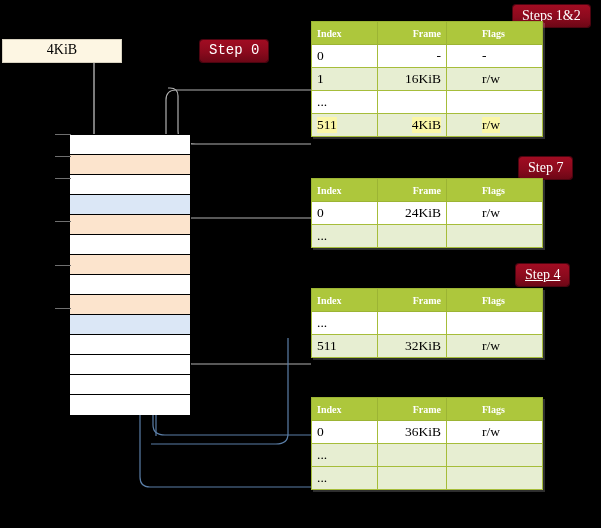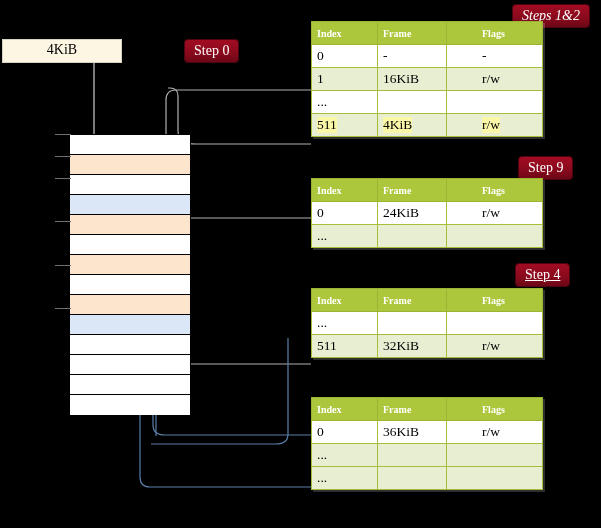--- a/index.html
+++ b/index.html
@@ -55,21 +55,21 @@
       font-weight:normal;
   }
   .ptable th{
       background:#adc73c;
       color:#ffffff;
       font-weight:bold;
       font-size:10px;
       border:1px solid #9cb434;
   }
   .ptable .c-idx{width:55px;}
-  .ptable .c-frm{width:58px;}
+  .ptable .c-frm{width:58px;text-align:right;}
   .ptable .c-flg{width:55px;padding-left:35px;}
   .row-a td{background:#ffffff;}
   .row-b td{background:#e7eed2;}
   .cell-hl{display:inline-block;background:#fbf7a8;}
 
   
   #wires{position:absolute;left:0;top:0;width:601px;height:528px;
          pointer-events:none;}
 </style>
 </head>
@@ -105,28 +105,28 @@
   <path d="M311,487 L150,487 Q140,487 140,477 L140,435" stroke="#5b7fa8" stroke-width="1.2" fill="none"></path>
   <path d="M140,435 L140,332" stroke="#5b7fa8" stroke-width="1.2" fill="none"></path>
   <path d="M156,332 L156,328" stroke="#5b7fa8" stroke-width="1.2" fill="none" marker-end="url(#arrB)"></path>
   <path d="M156,436 L156,332" stroke="#5b7fa8" stroke-width="1.2" fill="none"></path>
 </svg>
 
 <div class="kib-box" style="left:2px;top:39px;width:118px;height:22px;">
   <span>4KiB</span>
 </div>
 
-<div class="step-badge" style="left:185px;top:40px;">
+<div class="step-badge" style="left:200px;top:40px;font-family:Liberation Mono, monospace;">
   <span>Step 0</span>
 </div>
-<div class="step-badge" style="left:513px;top:5px;font-style:italic;">
+<div class="step-badge" style="left:513px;top:5px;">
   <span>Steps 1&amp;2</span>
 </div>
 <div class="step-badge" style="left:519px;top:157px;">
-  <span>Step 9</span>
+  <span>Step 7</span>
 </div>
 <div class="step-badge" style="left:516px;top:264px;text-decoration:underline;">
   <span>Step 4</span>
 </div>
 
 <div class="memcol" id="memcol" style="left:69px;top:134px;width:122px;height:281px;">
     <div class="memrow m-white" style="height: 20px;"></div>
     <div class="memrow m-orange" style="height: 20px;"></div>
     <div class="memrow m-white" style="height: 20px;"></div>
     <div class="memrow m-blue" style="height: 20px;"></div>

